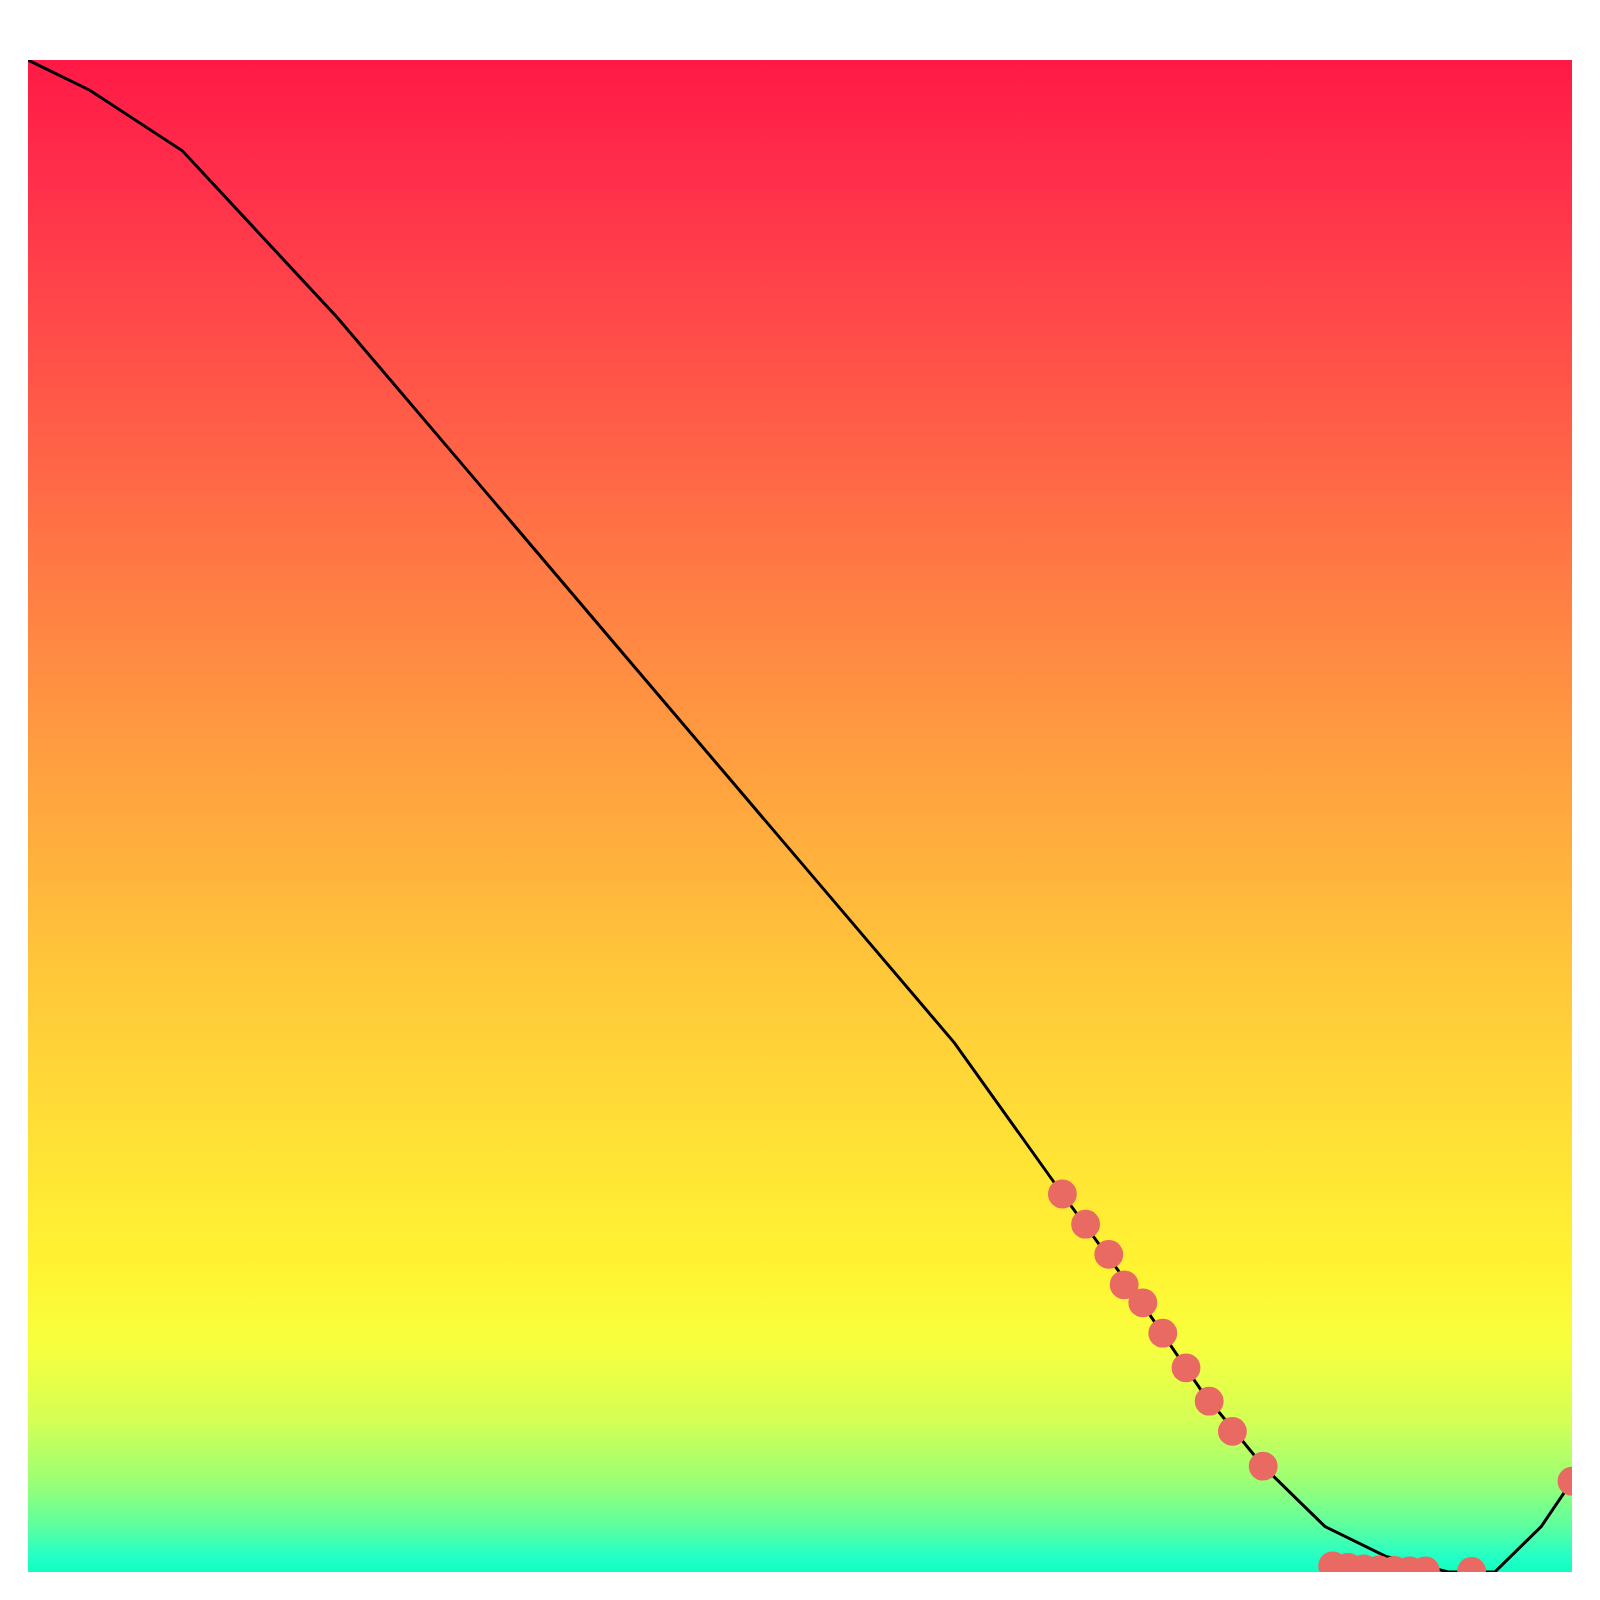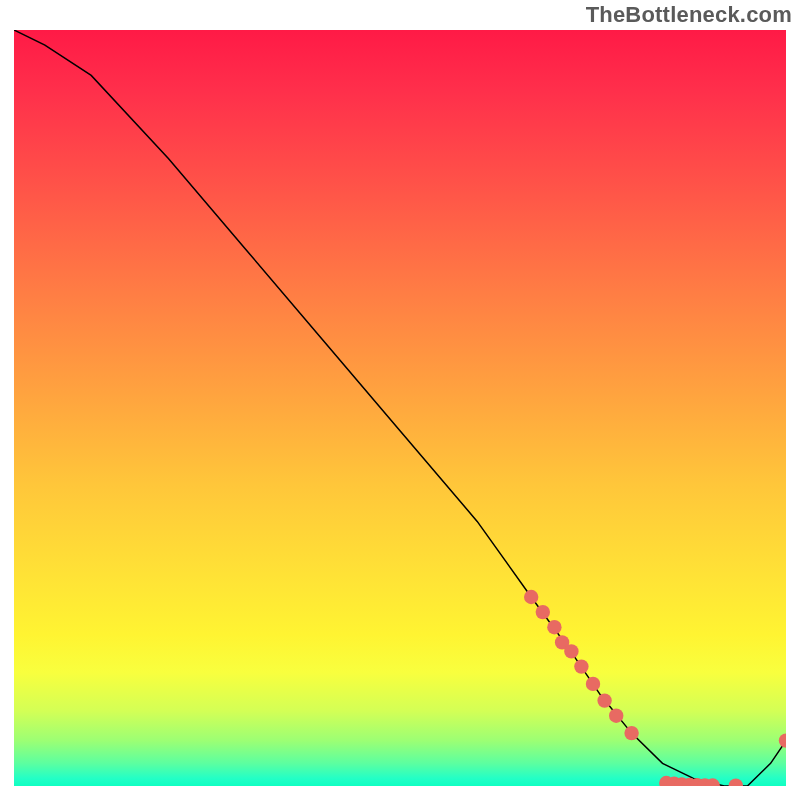--- a/index.html
+++ b/index.html
@@ -63,21 +63,20 @@
     left: 0; top: 0;
     width: 100%;
     height: 100%;
   }
 </style>
 </head>
 <body>
 
 <div class="chart-wrap">
 
-  <div class="watermark">TheBottleneck.com</div>
 
   <div class="plot-frame">
     <div class="plot-area"></div>
 
     <svg class="overlay" viewBox="0 0 772 756" preserveAspectRatio="none">
       <g>
         <path id="curve-path" fill="none" stroke="#000" stroke-width="1.5" d="M0.0 0.0 L30.9 15.1 L77.2 45.4 L154.4 128.5 L231.6 219.2 L308.8 310.0 L386.0 400.7 L463.2 491.4 L517.2 567.0 L555.8 619.9 L586.7 665.3 L617.6 703.1 L648.5 733.3 L679.4 748.4 L710.2 756.0 L733.4 756.0 L756.6 733.3 L772.0 710.6"></path>
       </g>
       <g id="markers">
           <circle cx="517.2" cy="567.0" r="7.2" fill="#e86a62"></circle>

